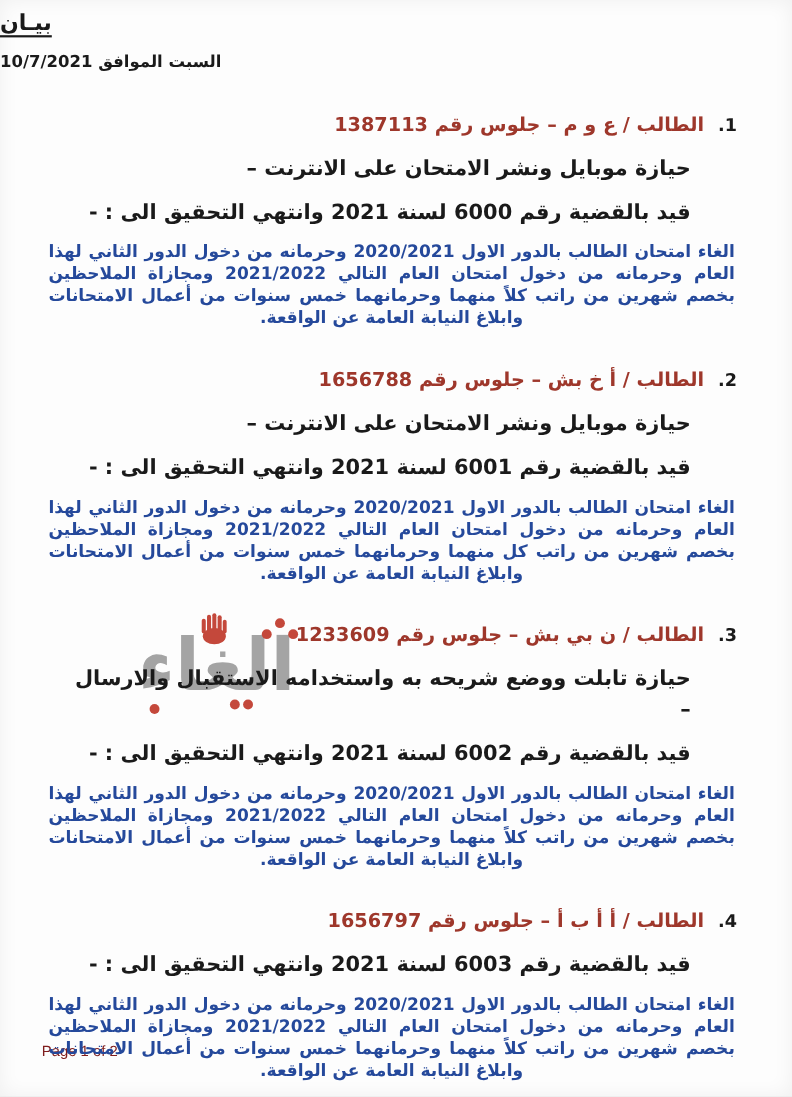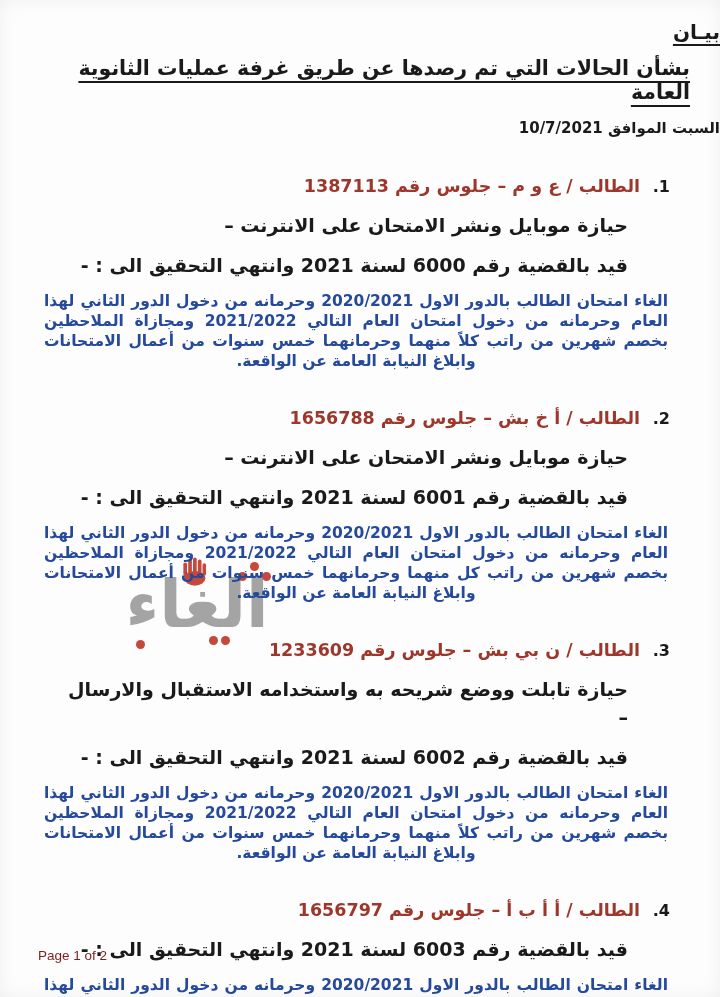--- a/index.html
+++ b/index.html
@@ -15,21 +15,21 @@
     width:720px;height:997px;
     margin:0 auto;
     background:#fdfdfd;
     box-shadow:inset 0 0 18px rgba(0,0,0,.06);
     overflow:hidden;
     font-family:"DejaVu Sans","Liberation Sans",sans-serif;
     color:var(--ink);
     direction:rtl;
   }
   
-  .doc-header{text-align:right;padding-top:20px;}
+  .doc-header{text-align:left;padding-top:8px;}
   .doc-title{
     font-size:20px;font-weight:bold;margin:0;
     text-decoration:underline;text-underline-offset:5px;
   }
   .doc-subtitle{
     font-size:20.5px;font-weight:bold;margin:12px 30px 0 30px;
     text-decoration:underline;text-underline-offset:6px;
   }
   .doc-date{
     font-size:15px;font-weight:bold;margin-top:15px;
@@ -82,21 +82,20 @@
     font-family:"Liberation Sans","DejaVu Sans",sans-serif;
   }
 </style>
 </head>
 <body>
 
 <div class="page">
 
   <header class="doc-header">
     <h1 class="doc-title">بيـان</h1>
-    <h2 class="doc-subtitle">بشأن الحالات التي تم رصدها عن طريق غرفة عمليات الثانوية العامة</h2>
     <div class="doc-date">السبت الموافق 10/7/2021</div>
   </header>
 
   <div class="cases">
 
     <section class="case">
       <div class="case-header">
         <span class="case-num">1.</span>
         <h3 class="case-title">الطالب / ع و م – جلوس رقم 1387113</h3>
       </div>

